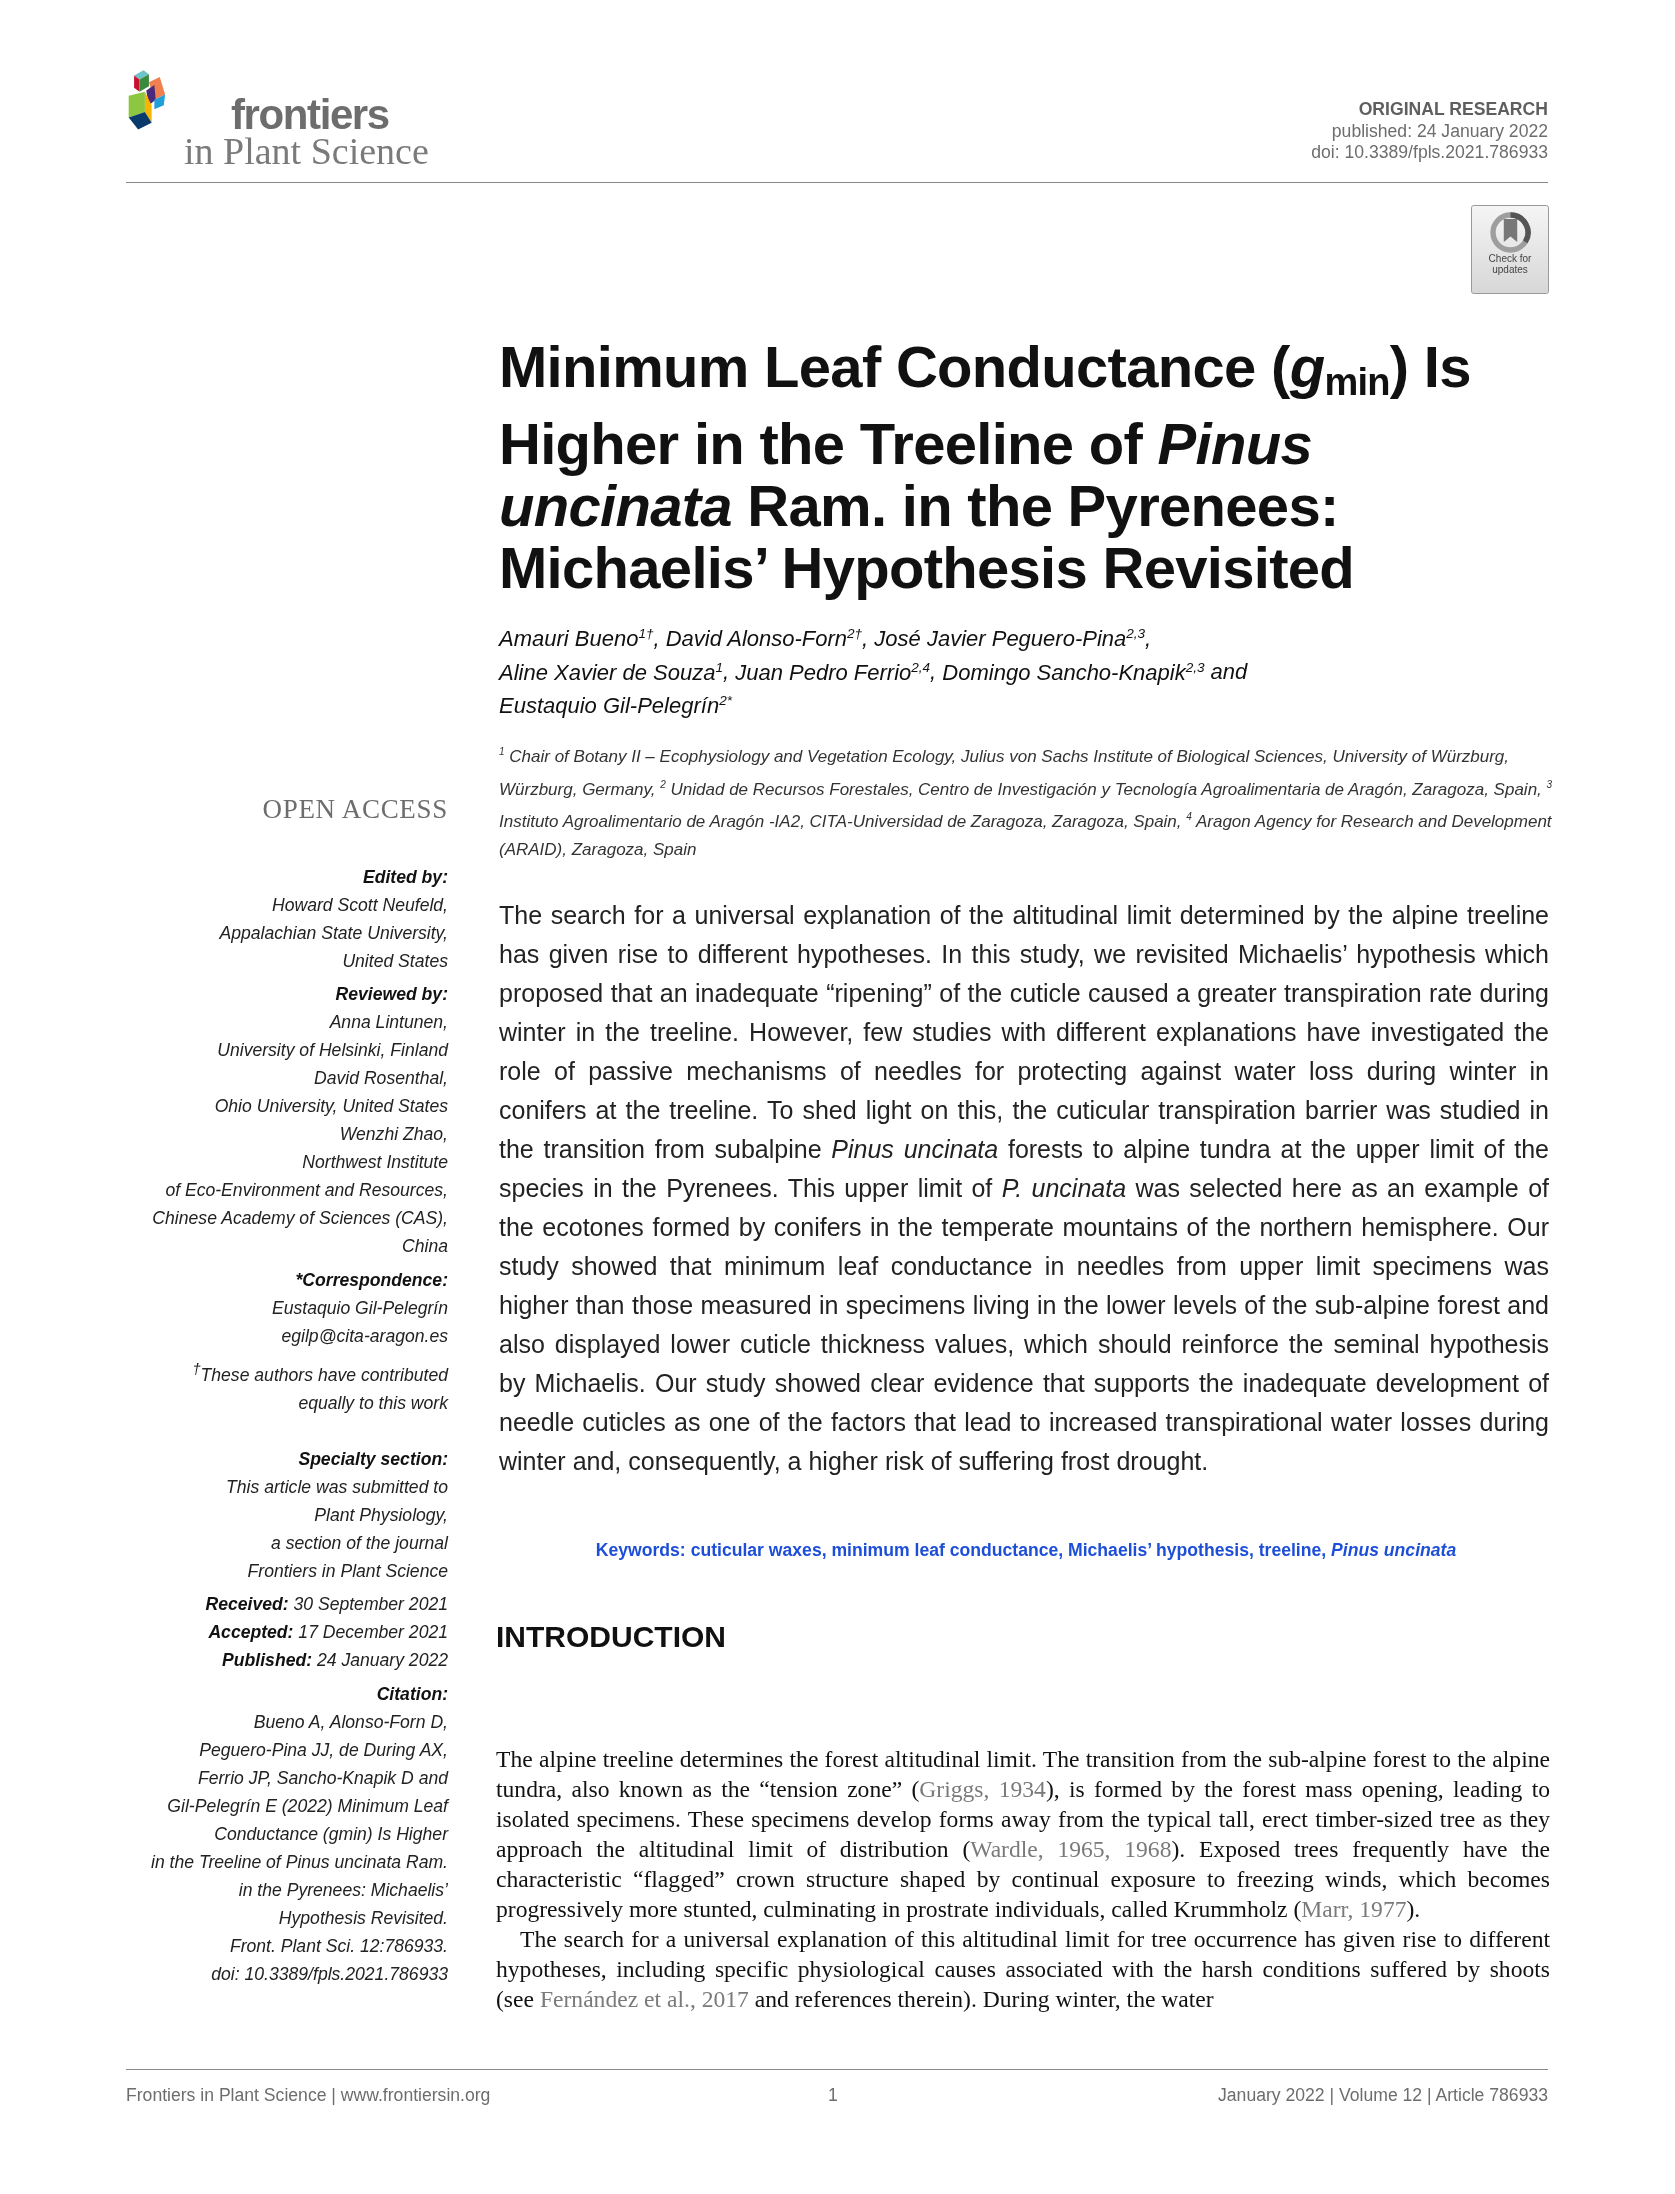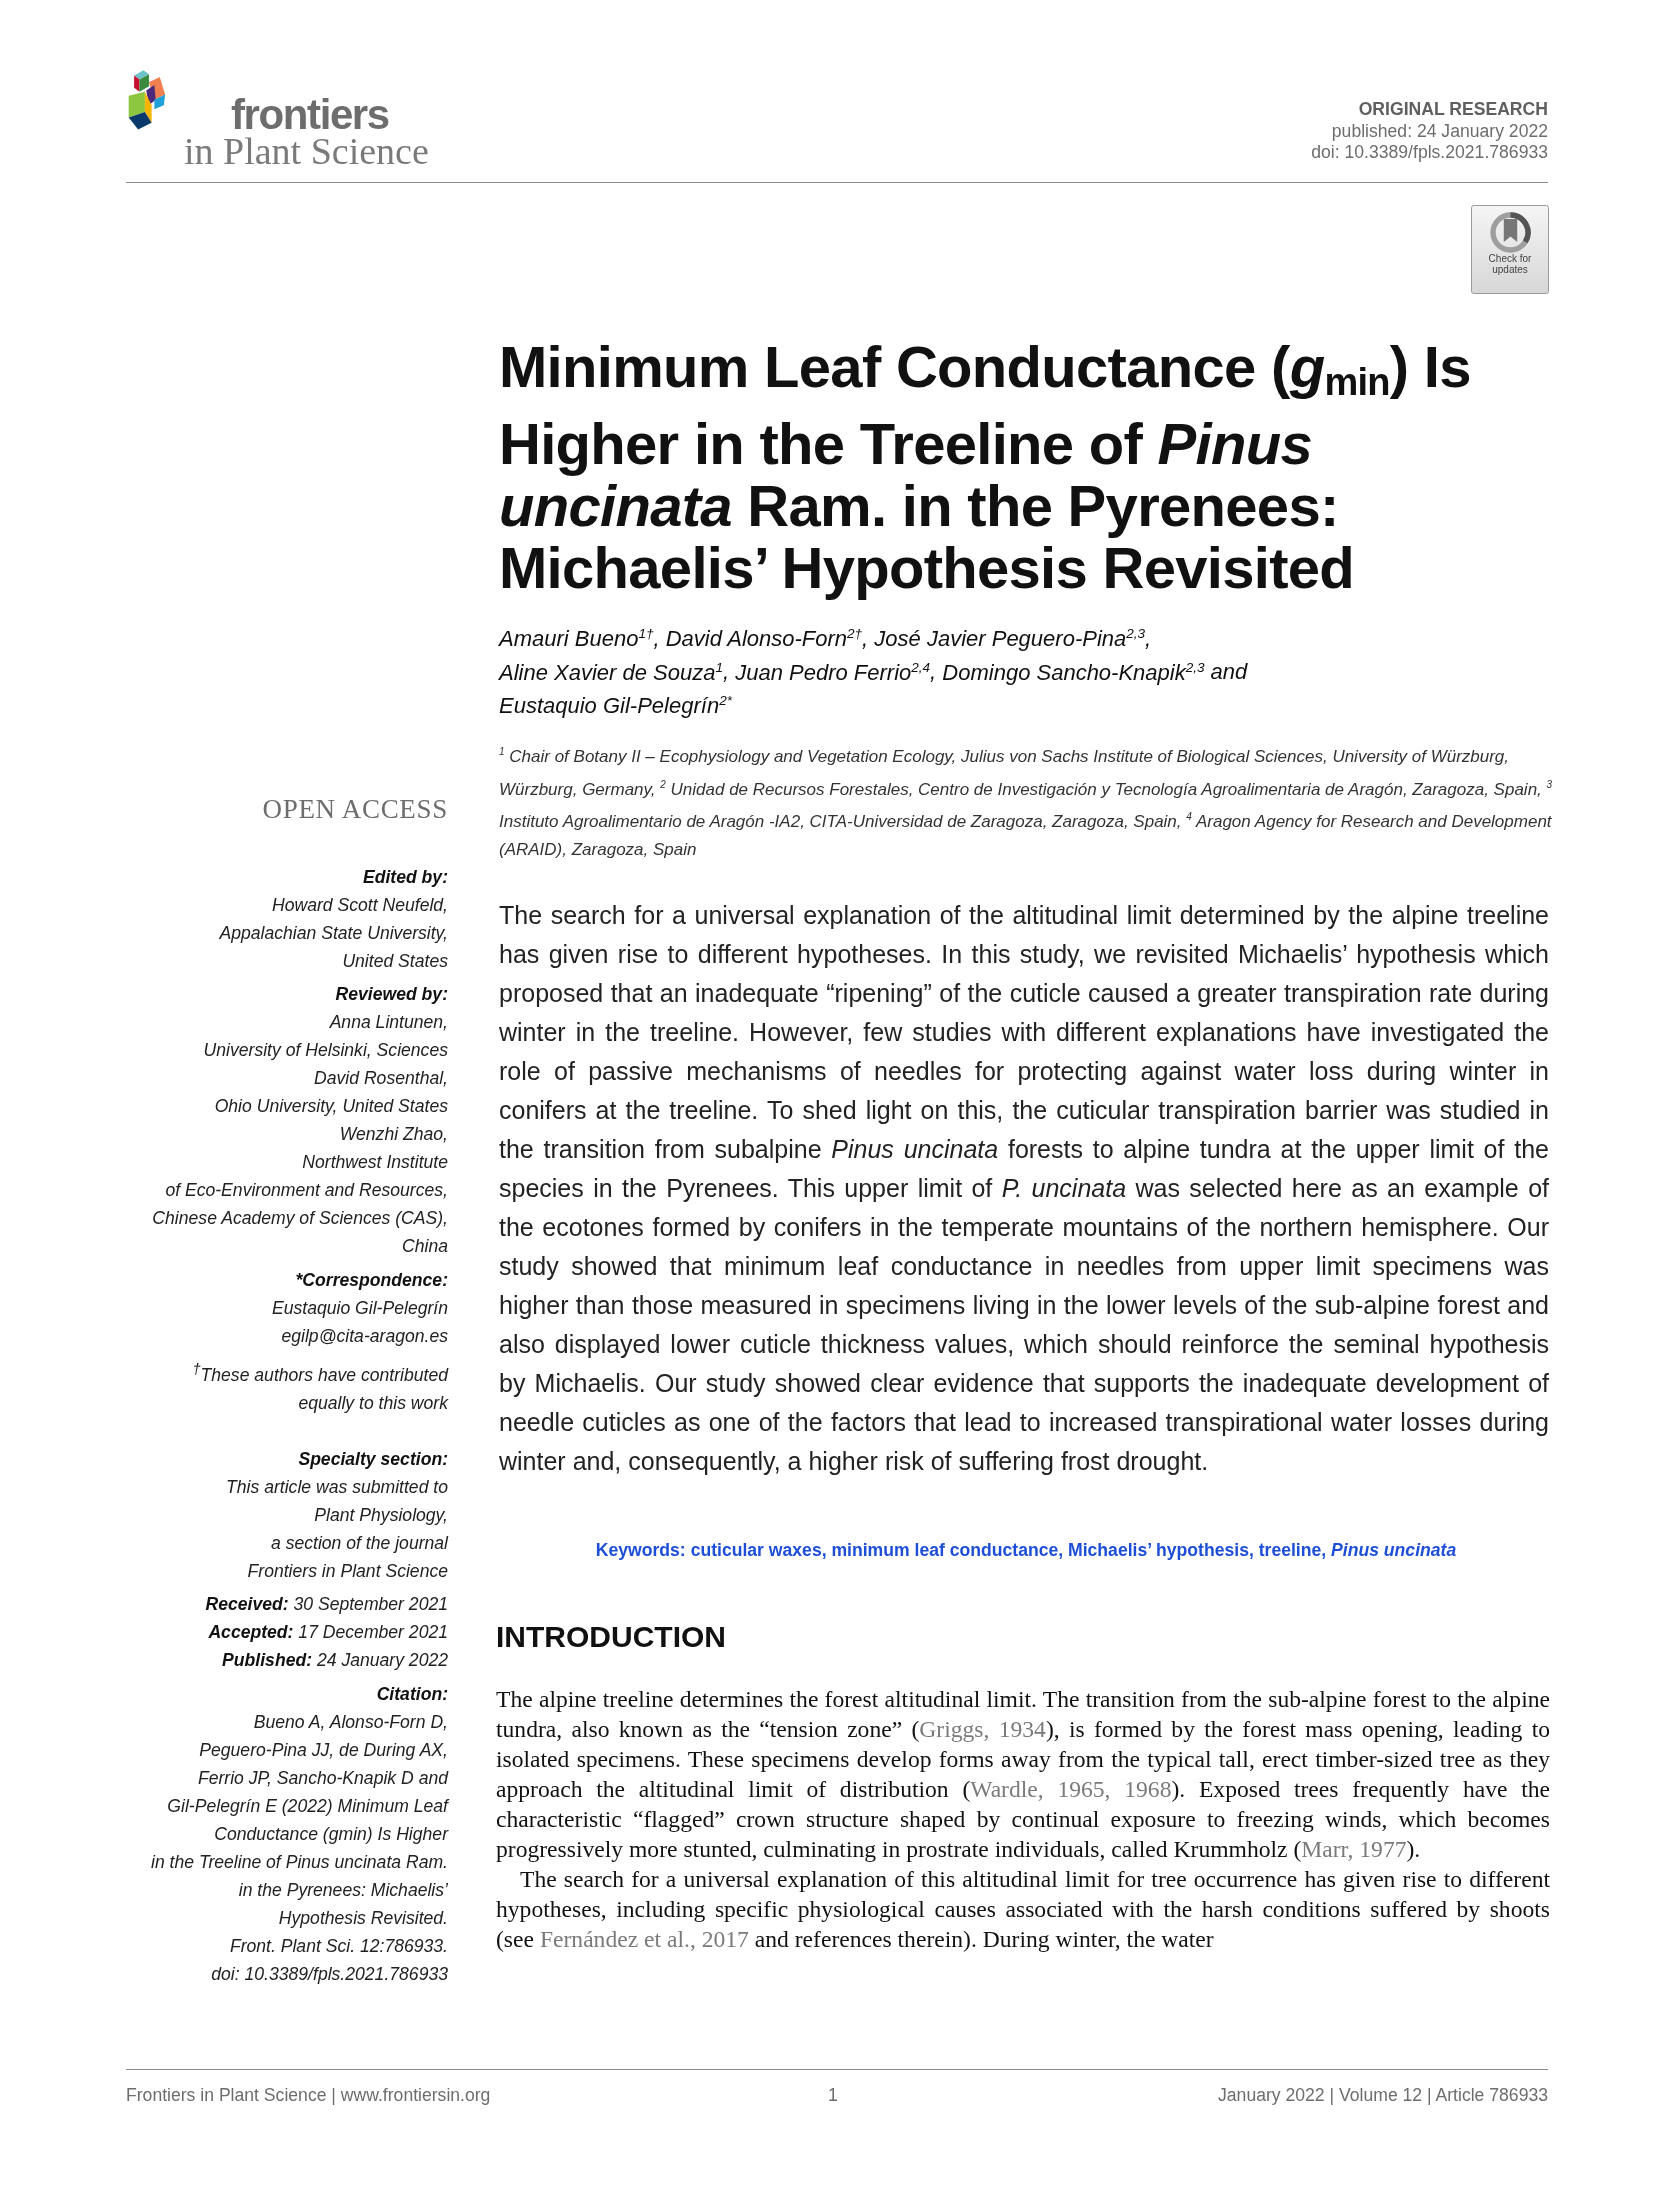--- a/index.html
+++ b/index.html
@@ -40,21 +40,21 @@
   .side-block { margin-bottom: 5.4px; }
 
   
   .abstract { position: absolute; left: 499px; top: 896px; width: 1050px; font-size: 25px; line-height: 39px; color: #222; text-align: justify; }
   .abstract i { font-style: italic; }
   .keywords { position: absolute; left: 499px; top: 1540px; width: 1054px; font-weight: bold; font-size: 17.6px; line-height: 21.6px; color: #1d4ed8; text-align: center; }
   .keywords i { font-style: italic; }
 
   .h-intro { position: absolute; left: 496px; top: 1620px; font-weight: bold; font-size: 30px; color: #111; }
 
-  .body-text { position: absolute; left: 496px; top: 1684px; width: 1054px; font-family: "Liberation Serif", serif; font-size: 23.6px; line-height: 30px; color: #111; text-align: justify; }
+  .body-text { position: absolute; left: 496px; top: 1744px; width: 1054px; font-family: "Liberation Serif", serif; font-size: 23.6px; line-height: 30px; color: #111; text-align: justify; }
   .body-text p + p { text-indent: 24px; }
   .cite { color: #7a7a7a; }
 
   
   .rule-bot { position: absolute; left: 126px; right: 127px; top: 2069px; height: 1.4px; background: #8a8a8a; }
   .foot { position: absolute; top: 2085px; font-size: 17.6px; color: #6d6d6d; }
   .foot-left { left: 126px; }
   .foot-center { left: 828px; }
   .foot-right { right: 127px; }
 </style>
@@ -112,21 +112,21 @@
 <div class="side" style="top:863px;">
   <div class="side-block">
     <div class="side-head">Edited by:</div>
     <div>Howard Scott Neufeld,</div>
     <div>Appalachian State University,</div>
     <div>United States</div>
   </div>
   <div class="side-block">
     <div class="side-head">Reviewed by:</div>
     <div>Anna Lintunen,</div>
-    <div>University of Helsinki, Sciences</div>
+    <div>University of Helsinki, Finland</div>
     <div>David Rosenthal,</div>
     <div>Ohio University, United States</div>
     <div>Wenzhi Zhao,</div>
     <div>Northwest Institute</div>
     <div>of Eco-Environment and Resources,</div>
     <div>Chinese Academy of Sciences (CAS),</div>
     <div>China</div>
   </div>
   <div class="side-block">
     <div class="side-head">*Correspondence:</div>

